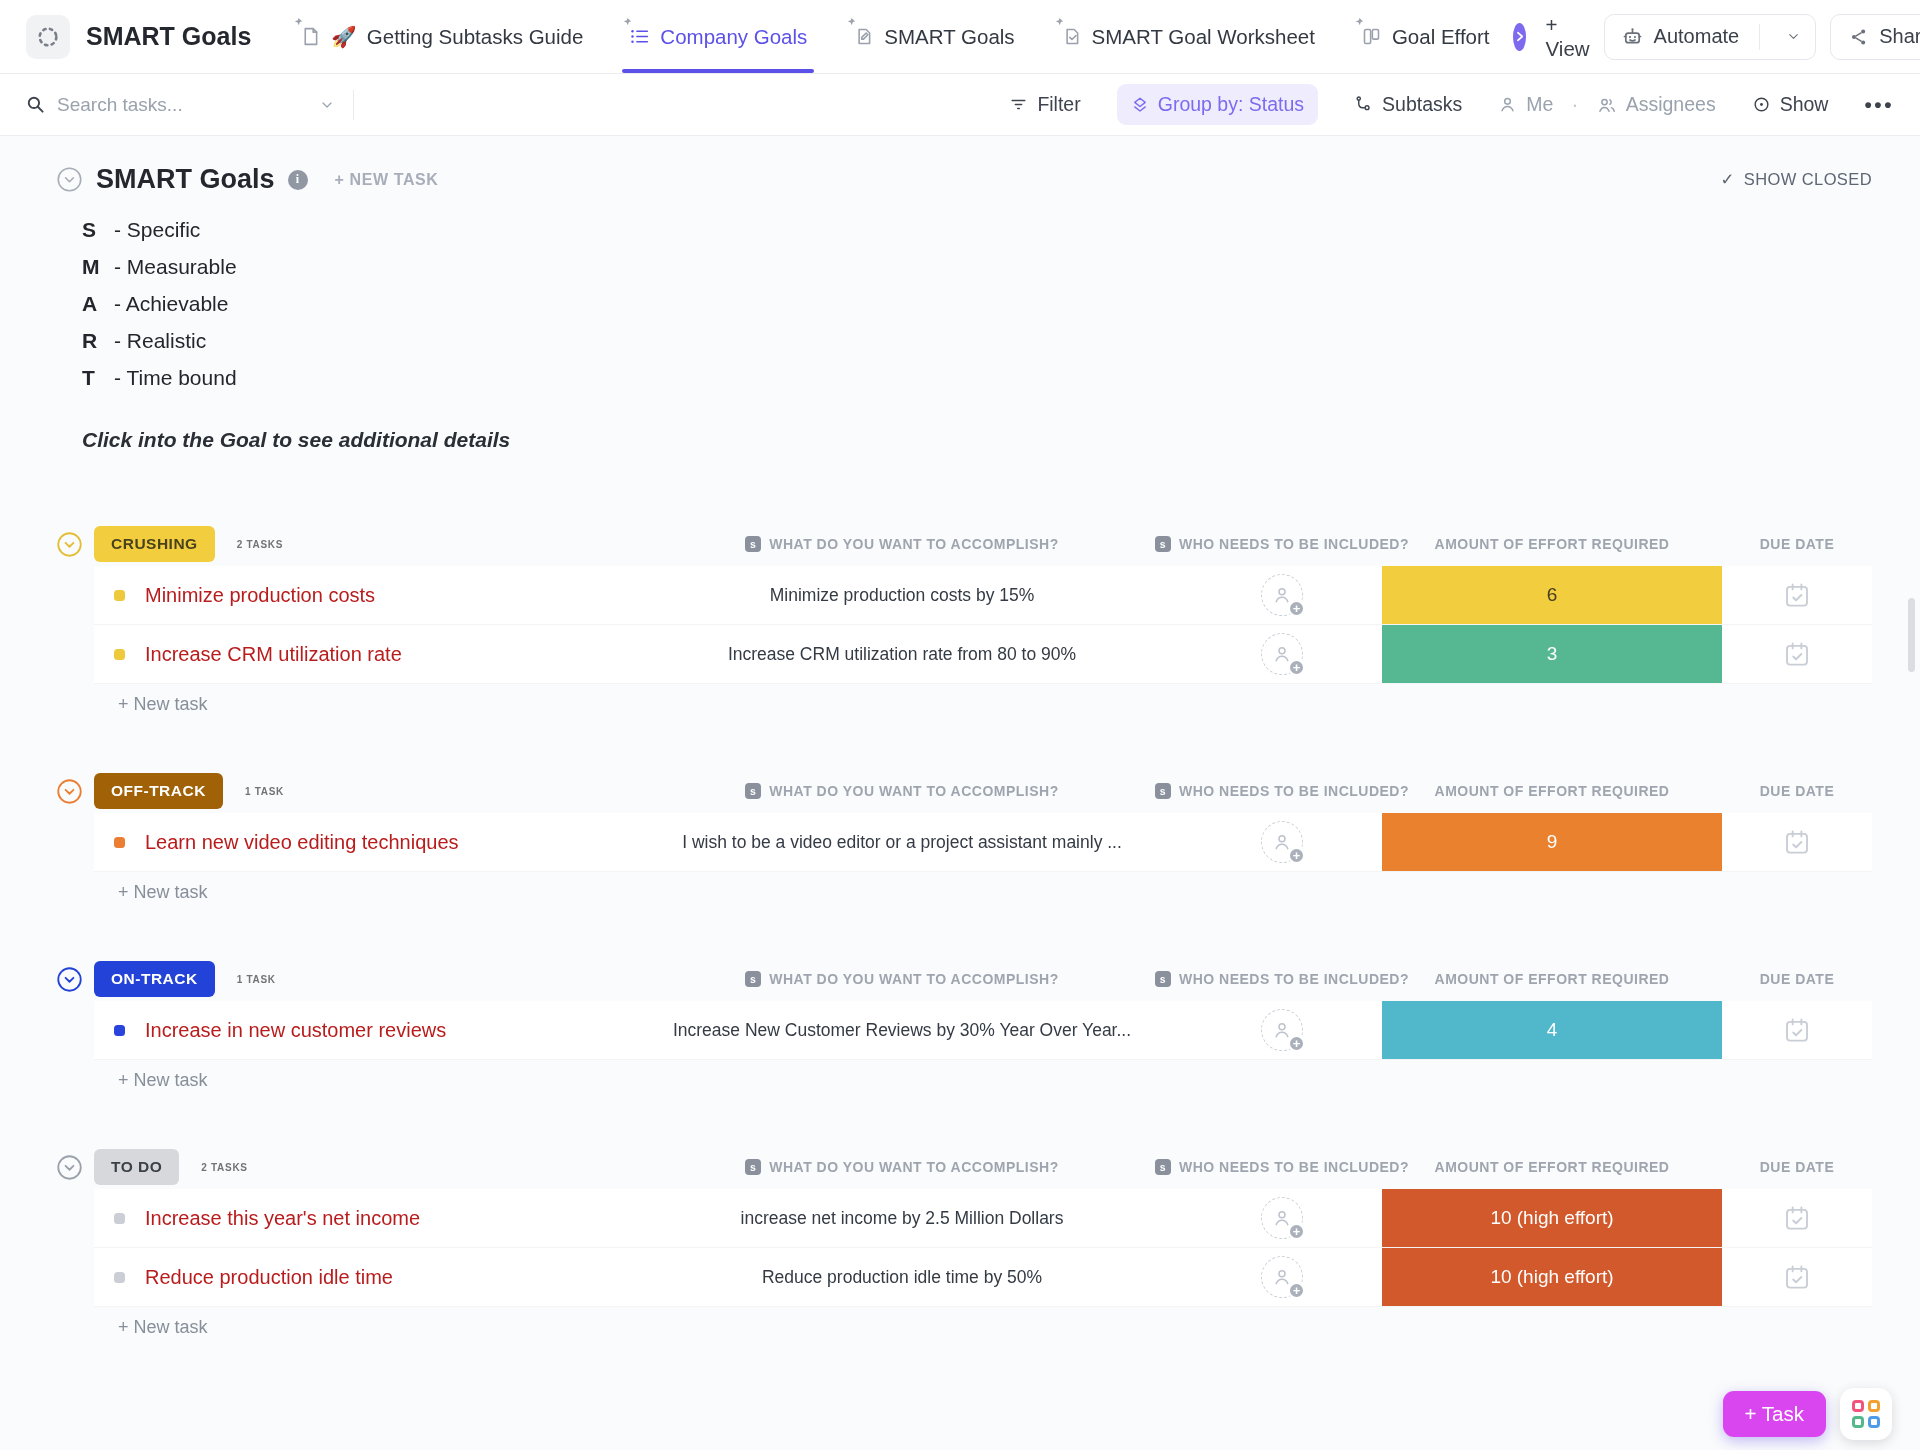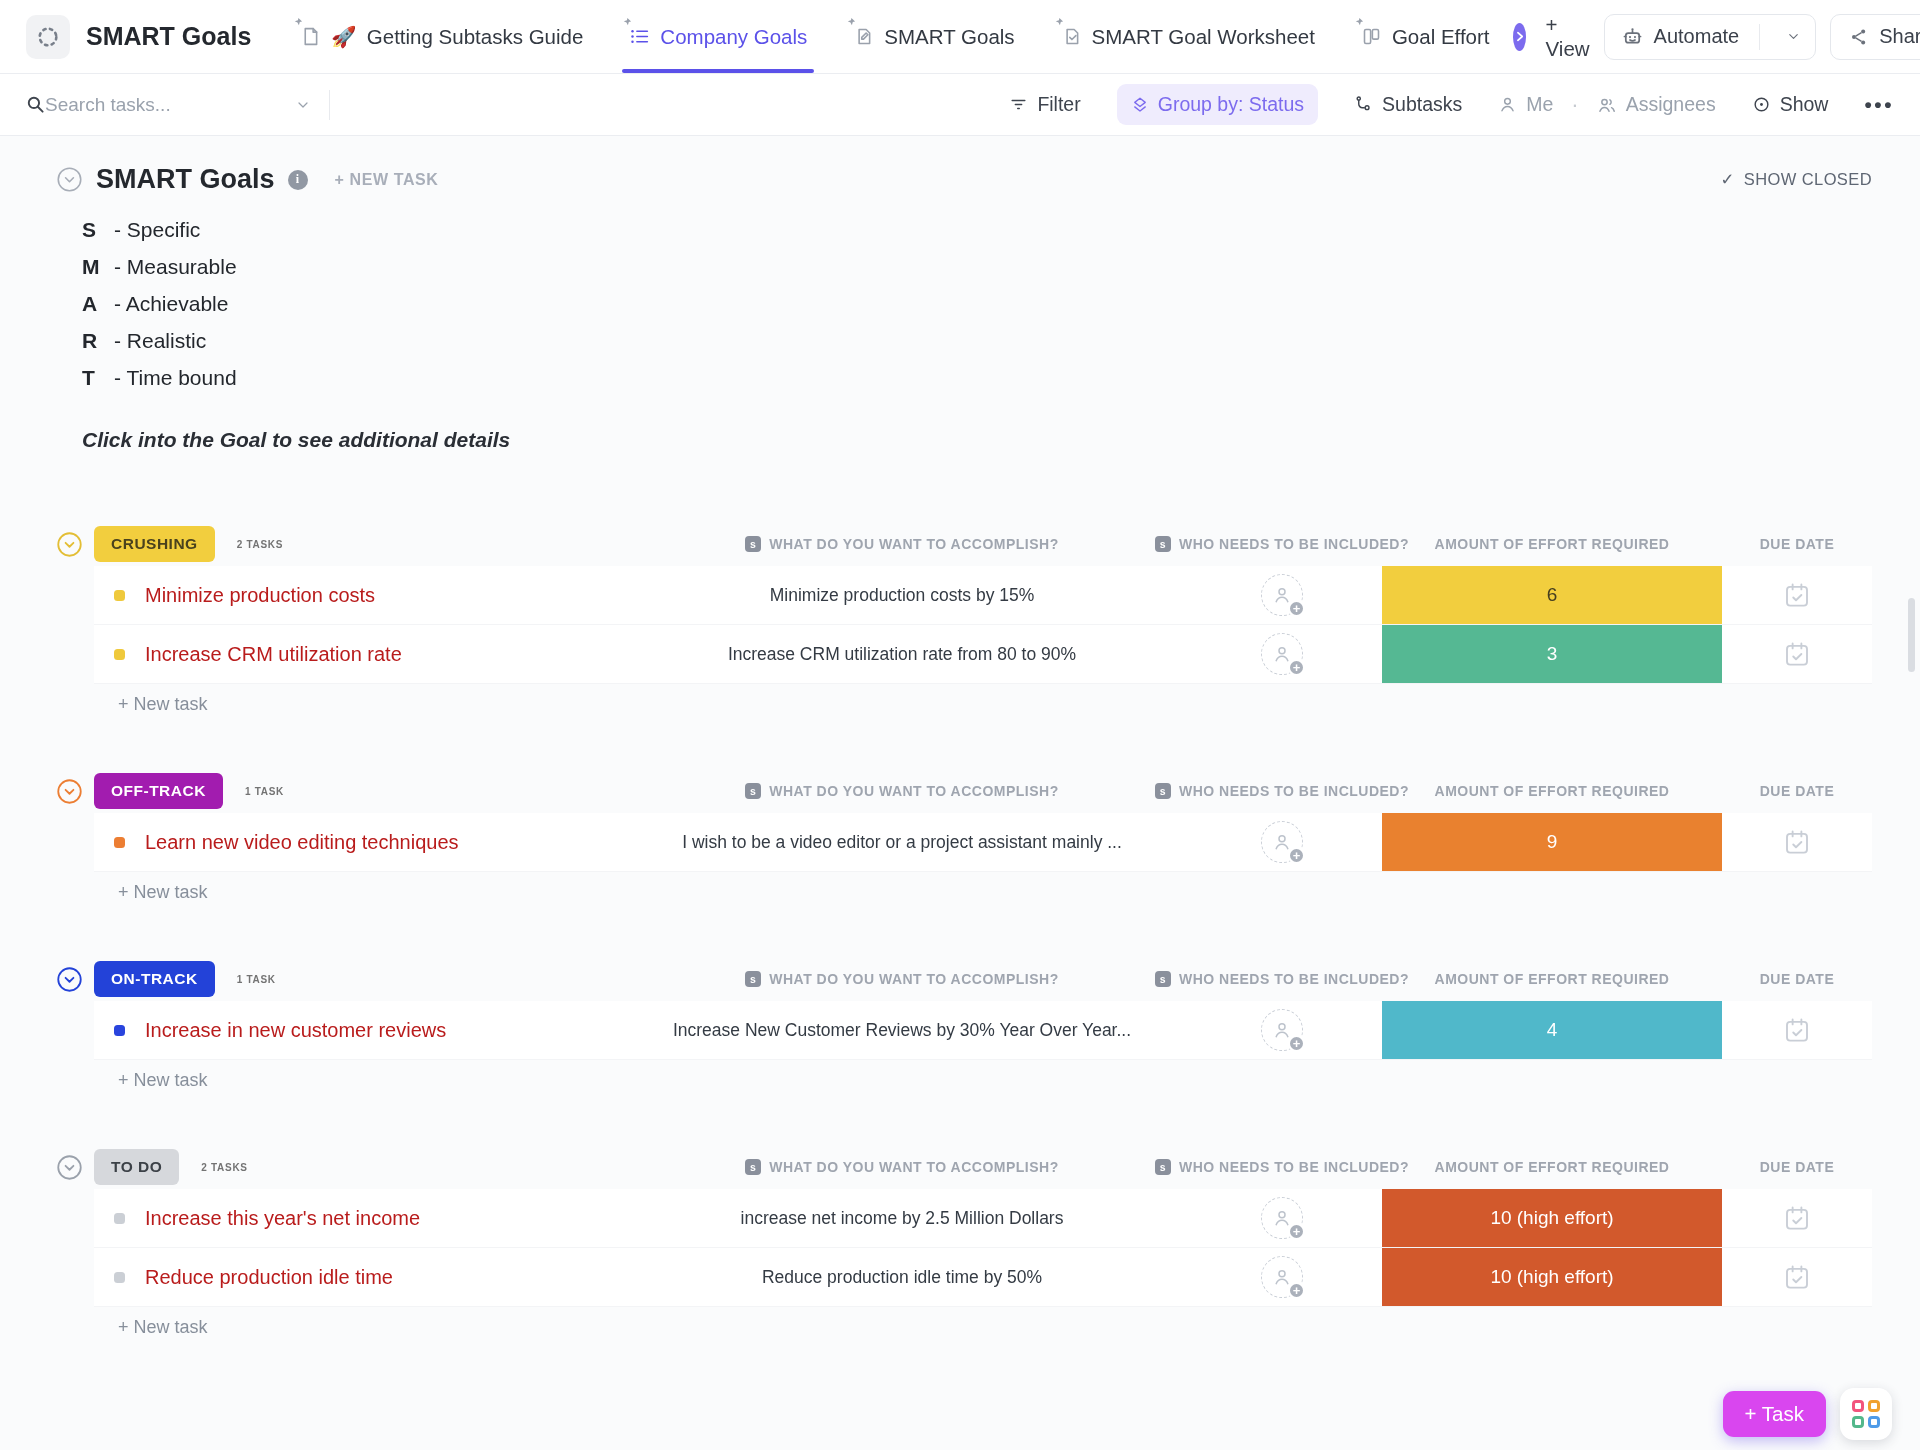--- a/index.html
+++ b/index.html
@@ -35,21 +35,21 @@
     background:#fff; font-size:20px; color:#3B414B; cursor:pointer; }
   .btn-automate { padding:0 4px 0 16px; gap:10px; }
   .btn-automate .inner-div { width:1px; height:26px; background:#E8EAEE; margin:0 6px 0 10px; }
   .btn-automate .chev-wrap { padding:0 10px; color:#6B717B; }
   .btn-share { padding:0 18px; gap:10px; }
   .btn .b-ic { color:#6B717B; }
 
   
   .toolbar { height:62px; background:#fff; border-bottom:1px solid #EBEDF1;
     display:flex; align-items:center; padding:0 26px; }
-  .search { display:flex; align-items:center; color:#3F454E; }
+  .search { display:flex; align-items:center; gap:12px; color:#3F454E; }
   .search input { border:none; outline:none; font-size:19px; width:220px; color:#3F454E;
     font-family:inherit; background:transparent; }
   .search input::placeholder { color:#9AA2AD; }
   .search .chev { color:#9AA2AD; margin-left:30px; cursor:pointer; }
   .toolbar .v-div { width:1px; height:30px; background:#E8EAEE; margin:0 18px; }
   .toolbar-right { margin-left:auto; display:flex; align-items:center; gap:36px; font-size:19.5px; color:#3E444E; }
   .t-item { display:flex; align-items:center; gap:9px; cursor:pointer; white-space:nowrap; }
   .t-item.muted { color:#9AA2AD; }
   .groupby-pill { display:flex; align-items:center; gap:9px; background:#EFECFD; color:#7C6BEE;
     border-radius:9px; padding:9px 14px; cursor:pointer; white-space:nowrap; }
@@ -457,21 +457,21 @@
 
   <div class="group">
     <div class="group-header grid">
       <span class="group-collapse" style="color: rgb(236, 126, 51);">
         <svg class="ic" width="27" height="27" viewBox="0 0 24 24" style="stroke-width:1.6">
             <circle cx="12" cy="12" r="10"></circle>
             <path d="M8.5 10.5l3.5 3.5 3.5-3.5"></path>
           </svg>
       </span>
       <div class="gh-left">
-        <span class="badge" style="background-color: #a21caf; color: rgb(255, 255, 255);">OFF-TRACK</span>
+        <span class="badge" style="background-color: #a16207; color: rgb(255, 255, 255);">OFF-TRACK</span>
         <span class="count">1 TASK</span>
       </div>
       <div class="col-label">
         <span class="field-ic">s</span>
         <span>WHAT DO YOU WANT TO ACCOMPLISH?</span>
       </div>
       <div class="col-label">
         <span class="field-ic">s</span>
         <span>WHO NEEDS TO BE INCLUDED?</span>
       </div>

